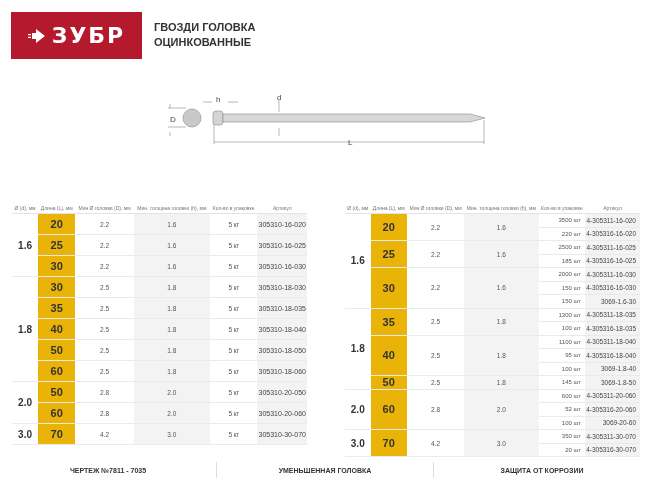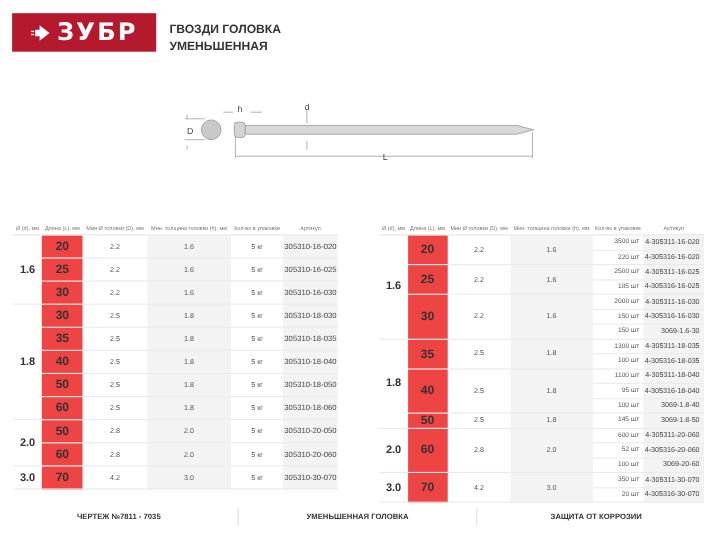--- a/index.html
+++ b/index.html
@@ -1,27 +1,27 @@
 <!DOCTYPE html>
 <html><head>
 <meta charset="utf-8">
 <style>
   html, body { margin:0; padding:0; background:#fff; }
   body { width:650px; height:488px; position:relative; overflow:hidden; font-family:"Liberation Sans", sans-serif; color:#333; }
-  .logo { position:absolute; left:11px; top:12px; width:131px; height:35px; background:#b5192e; display:flex; align-items:center; justify-content:center; gap:6px; }
+  .logo { position:absolute; left:11px; top:12px; width:131px; height:47px; background:#b5192e; display:flex; align-items:center; justify-content:center; gap:6px; }
   .logo .arrow { width:18px; height:16px; }
   .logo .brand { color:#fff; font-weight:bold; font-size:22px; letter-spacing:2px; font-family:"DejaVu Sans", sans-serif; }
   .title { position:absolute; left:154px; top:20px; font-size:11px; font-weight:bold; line-height:15px; color:#333; }
   .title div { white-space:nowrap; }
   .drawing { position:absolute; left:150px; top:80px; width:350px; height:80px; }
   table { border-collapse:collapse; position:absolute; font-size:6.5px; color:#555; }
   th { font-weight:normal; font-size:5px; color:#777; padding:2px 2px; line-height:6px; border-bottom:1px solid #e4e4e4; text-align:center; }
   td { text-align:center; border-bottom:1px solid #eaeaea; padding:0; }
   td.d { font-weight:bold; font-size:10px; color:#333; }
-  td.len { font-weight:bold; font-size:11px; color:#333; background:#ef4444; }
+  td.len { font-weight:bold; font-size:11px; color:#333; background:#eab308; }
   td.sh { background:#f3f3f3; }
   td.art { background:#f3f3f3; font-size:7px; color:#444; }
   td.qty { text-align:right; padding-right:4px; font-size:6px; }
   td.art2 { background:#f3f3f3; font-size:6.5px; color:#444; text-align:right; padding-right:4px; }
   #t1 { left:12px; top:203px; width:295px; }
   #t1 td { height:20px; }
   #t2 { left:345px; top:203px; width:295px; }
   #t2 td.r { height:12.5px; }
   .footer { position:absolute; left:0; top:462px; width:650px; height:18px; display:flex; font-size:7px; font-weight:bold; color:#333; }
   .footer div { flex:1; text-align:center; line-height:18px; }
@@ -33,21 +33,21 @@
 <div class="logo">
   <svg class="arrow" viewBox="0 0 18 16">
     <polygon points="8,1 17,8 8,15 8,11 4,11 4,5 8,5" fill="#fff"></polygon>
     <rect x="0" y="6" width="3" height="1.2" fill="#fff"></rect>
     <rect x="0" y="8.8" width="3" height="1.2" fill="#fff"></rect>
   </svg>
   <span class="brand">ЗУБР</span>
 </div>
 <div class="title">
   <div>ГВОЗДИ ГОЛОВКА</div>
-  <div>УМЕНЬШЕННАЯ</div>
+  <div>ОЦИНКОВАННЫЕ</div>
 </div>
 
 <svg class="drawing" viewBox="0 0 350 80">
   <g stroke="#888" stroke-width="0.6" fill="none">
     <line x1="20" y1="24" x2="20" y2="28"></line>
       <line x1="20" y1="52" x2="20" y2="56"></line>
     <line x1="18" y1="28" x2="36" y2="28"></line>
       <line x1="18" y1="47" x2="36" y2="47"></line>
     <line x1="53" y1="22" x2="62" y2="22"></line>
       <line x1="78" y1="22" x2="88" y2="22"></line>

